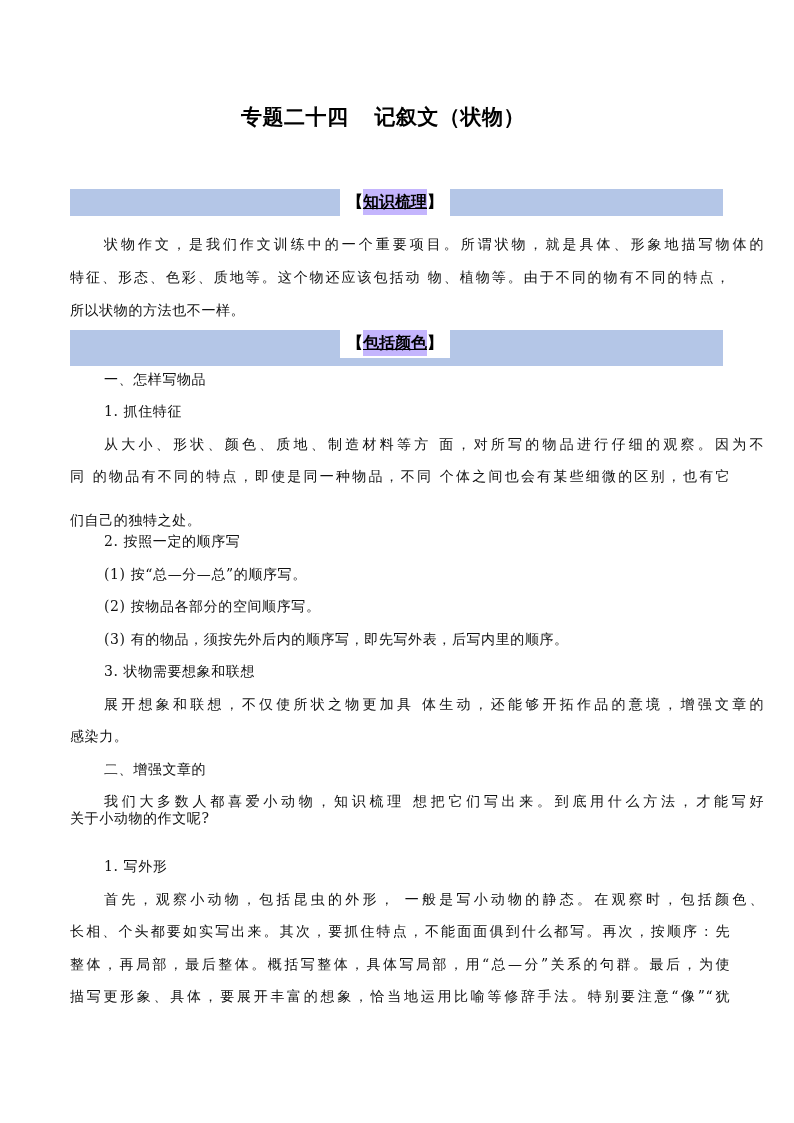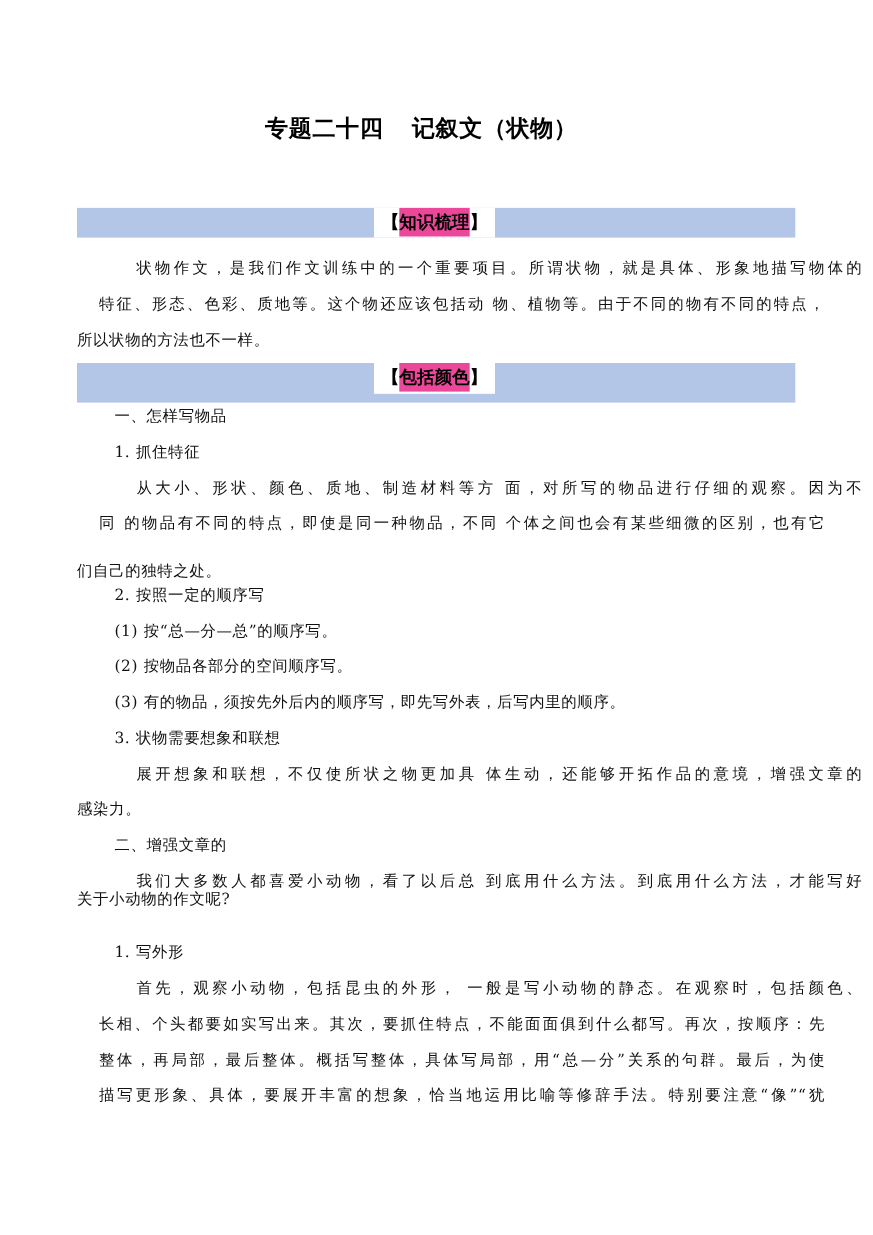--- a/index.html
+++ b/index.html
@@ -7,29 +7,29 @@
            font-family: "DejaVu Serif", "Liberation Serif", serif; color: #111; }
     .title { position: absolute; top: 103px; left: 0; width: 766px; text-align: center;
              font-family: "DejaVu Sans", "Liberation Sans", sans-serif; font-weight: bold;
              font-size: 21px; letter-spacing: 0.5px; color: #000; }
     .title .gap { display: inline-block; width: 26px; }
     .banner { position: absolute; left: 70px; width: 653px; background: #b4c6e7; }
     .banner .label-box { position: absolute; left: 270px; top: 0; background: #ffffff;
              height: 100%; width: 110px; display: flex; align-items: flex-start; justify-content: center;
              font-family: "DejaVu Sans", "Liberation Sans", sans-serif; font-weight: bold; font-size: 16px; color: #000; }
     .banner .label-box .br { padding-top: 2px; }
-    .banner .label-box .inner { background: #ec4899; padding: 2px 0 2px 0; line-height: 22px; }
+    .banner .label-box .inner { background: #c4b5fd; padding: 2px 0 2px 0; line-height: 22px; text-decoration: underline; }
     .banner .label-box .br { line-height: 22px; }
     #b1 { top: 189px; height: 27px; }
     #b2 { top: 330px; height: 36px; }
     #b2 .label-box { height: 28px; }
     .line { position: absolute; left: 70px; width: 660px; font-size: 14px; line-height: 20px;
             white-space: nowrap; letter-spacing: 0.6px; }
     .ind { padding-left: 34px; }
-    .just { text-align: justify; text-align-last: justify; margin-left: 20px; }
+    .just { text-align: justify; text-align-last: justify; }
   </style>
 </head>
 <body>
 
 <div class="title">
   <span>专题二十四</span><span class="gap"></span><span>记叙文（状物）</span>
 </div>
 
 <div class="banner" id="b1">
   <div class="label-box">
@@ -57,19 +57,19 @@
 <div class="line just" style="top:466px">同 的物品有不同的特点，即使是同一种物品，不同 个体之间也会有某些细微的区别，也有它</div>
 <div class="line" style="top:510px">们自己的独特之处。</div>
 <div class="line ind" style="top:531px">2. 按照一定的顺序写</div>
 <div class="line ind" style="top:564px">(1) 按“总—分—总”的顺序写。</div>
 <div class="line ind" style="top:596px">(2) 按物品各部分的空间顺序写。</div>
 <div class="line ind" style="top:629px">(3) 有的物品，须按先外后内的顺序写，即先写外表，后写内里的顺序。</div>
 <div class="line ind" style="top:661px">3. 状物需要想象和联想</div>
 <div class="line ind just" style="top:694px">展开想象和联想，不仅使所状之物更加具 体生动，还能够开拓作品的意境，增强文章的</div>
 <div class="line" style="top:726px">感染力。</div>
 <div class="line ind" style="top:759px">二、增强文章的</div>
-<div class="line ind just" style="top:791px">我们大多数人都喜爱小动物，看了以后总 到底用什么方法。到底用什么方法，才能写好</div>
+<div class="line ind just" style="top:791px">我们大多数人都喜爱小动物，知识梳理 想把它们写出来。到底用什么方法，才能写好</div>
 <div class="line" style="top:808px">关于小动物的作文呢?</div>
 <div class="line ind" style="top:856px">1. 写外形</div>
 <div class="line ind just" style="top:889px">首先，观察小动物，包括昆虫的外形，  一般是写小动物的静态。在观察时，包括颜色、</div>
 <div class="line just" style="top:921px">长相、个头都要如实写出来。其次，要抓住特点，不能面面俱到什么都写。再次，按顺序：先</div>
 <div class="line just" style="top:954px">整体，再局部，最后整体。概括写整体，具体写局部，用“总—分”关系的句群。最后，为使</div>
 <div class="line just" style="top:986px">描写更形象、具体，要展开丰富的想象，恰当地运用比喻等修辞手法。特别要注意“像”“犹</div>
 
 </body></html>

